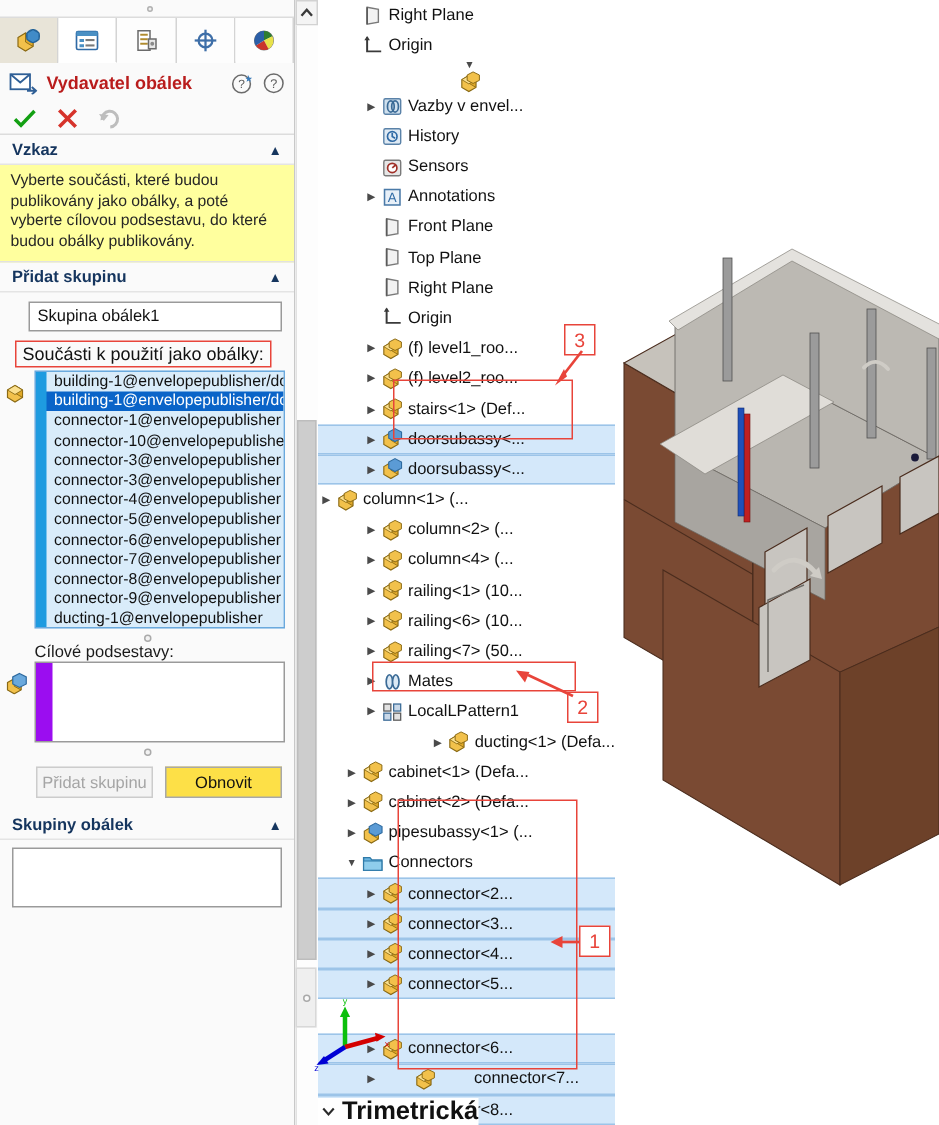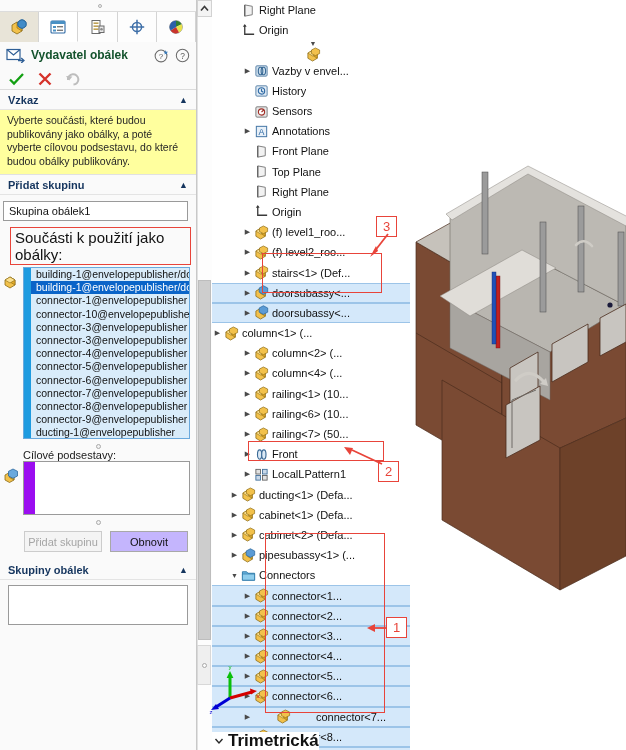--- a/index.html
+++ b/index.html
@@ -26,48 +26,48 @@
   .tabrow .tab {
     width:39.4px; height:30px; display:flex; align-items:center; justify-content:center;
     border-right:1px solid #d4d4d4; position:relative; background:#fdfdfd;
   }
   .tabrow .tab.active { background:#e8e4d8; }
   .tabrow .tab.sel { background:#ffffff; border-bottom:1px solid #fff; }
 
   .pm-title {
     height:26px; display:flex; align-items:center; padding:0 6px; gap:6px;
   }
-  .pm-title .t { font-size:12px; font-weight:bold; color:#14532d; flex:1; }
+  .pm-title .t { font-size:12px; font-weight:bold; color:#b91c1c; flex:1; }
   .pm-title .hbtn { width:15px; height:15px; }
 
   .pm-actions { height:22px; display:flex; align-items:center; gap:12px; padding-left:8px;
      border-bottom:1px solid #dcdcdc; }
 
   .section-hd {
     height:20px; display:flex; align-items:center; padding:0 8px;
     font-size:11px; font-weight:bold; color:#15355e;
     border-bottom:1px solid #e4e4e4;
   }
   .section-hd .chev { margin-left:auto; color:#15355e; font-size:9px; }
 
   .msgbox {
     background:#ffff9e; border:0; padding:4px 7px 6px 7px;
     font-size:10.5px; line-height:13.5px; color:#262626;
     border-bottom:1px solid #e1e1e1;
   }
 
-  .fld-wrap { padding:6px 8px 0 3px; }
+  .fld-wrap { padding:6px 8px 0 19px; }
   .txtfield {
     width:100%; height:20px; border:1px solid #9a9a9a; background:#fff;
     font-size:11px; padding:0 5px; line-height:18px; color:#111;
   }
 
   .redbox-label {
     margin:6px 5px 0 5px; border:1.6px solid #e8443a; padding:1px 4px;
-    font-size:15px; color:#111; display:inline-block;
+    font-size:12px; color:#111; display:inline-block;
   }
 
   .listrow { display:flex; padding:2px 6px 0 3px; }
   .listicon { width:20px; padding-top:6px; }
   .listbox {
     flex:1; border:1px solid #6aa9dd; background:#d9ecfa;
     height:172px; overflow:hidden; position:relative;
   }
   .listbox .accent { position:absolute; left:0; top:0; bottom:0; width:7px; background:#1e9be0; }
   .litem {
@@ -79,21 +79,21 @@
   .midgrip { text-align:center; height:10px; }
   .midgrip .g { display:inline-block; width:5px; height:5px; border-radius:50%;
       border:1px solid #aaa; background:#f2f2f2; margin-top:2px; }
 
   .targrow { display:flex; padding:0 6px 0 3px; }
   .targbox { flex:1; border:1px solid #9a9a9a; background:#fff; height:54px; position:relative; }
   .targbox .accent { position:absolute; left:0; top:0; bottom:0; width:11px; background:#9b0df0; }
 
   .btnrow { display:flex; gap:8px; justify-content:flex-end; padding:6px 8px 8px 8px; }
   .btn {
-    min-width:78px; height:21px; border:1px solid #a8a8a8; background:#c4b5fd;
+    min-width:78px; height:21px; border:1px solid #a8a8a8; background:#fde047;
     font-size:11px; color:#111; display:flex; align-items:center; justify-content:center;
   }
   .btn.disabled { color:#a5a5a5; border-color:#cccccc; background:#f4f4f4; }
 
   .emptybox { margin:5px 8px; border:1px solid #9a9a9a; background:#fff; height:40px; }
 
   
   #left-scroll {
     position:absolute; left:197px; top:0; width:15px; height:750px; background:#fff;
   }
@@ -575,35 +575,35 @@
         <span class="lbl">railing&lt;7&gt; (50...</span>
       </div>
       <div class="tnode" style="padding-left: 30px;">
         <span class="exp">▶</span>
         <span class="ico">
           <svg width="15" height="15" viewBox="0 0 16 16">
             <ellipse cx="6" cy="8" rx="2.3" ry="5" fill="#dbe9f5" stroke="#3a6a96" stroke-width="1.2"></ellipse>
             <ellipse cx="10.5" cy="8" rx="2.3" ry="5" fill="#dbe9f5" stroke="#3a6a96" stroke-width="1.2"></ellipse>
           </svg>
         </span>
-        <span class="lbl">Front</span>
+        <span class="lbl">Mates</span>
       </div>
       <div class="tnode" style="padding-left: 30px;">
         <span class="exp">▶</span>
         <span class="ico">
           <svg width="15" height="15" viewBox="0 0 16 16">
             <rect x="2" y="2.5" width="5" height="5" fill="#e2e2e2" stroke="#5a5a5a" stroke-width="0.9"></rect>
             <rect x="9" y="2.5" width="5" height="5" fill="#c9d8e8" stroke="#3a6a96" stroke-width="0.9"></rect>
             <rect x="2" y="9" width="5" height="5" fill="#c9d8e8" stroke="#3a6a96" stroke-width="0.9"></rect>
             <rect x="9" y="9" width="5" height="5" fill="#e2e2e2" stroke="#5a5a5a" stroke-width="0.9"></rect>
           </svg>
         </span>
         <span class="lbl">LocalLPattern1</span>
       </div>
-      <div class="tnode" style="padding-left: 17px;">
+      <div class="tnode" style="padding-left: 17px; justify-content: flex-end;">
         <span class="exp">▶</span>
         <span class="ico">
           <svg width="15" height="15" viewBox="0 0 16 16">
             <path d="M2 6.5 L7 3.5 L12 6.5 L12 12 L7 15 L2 12 Z" fill="#f2c14b" stroke="#8a6a14" stroke-width="0.8"></path>
             <path d="M7 3.5 L12 6.5 L12 12 L7 9 Z" fill="#e0a928" stroke="#8a6a14" stroke-width="0.6"></path>
             <path d="M7 3.5 L2 6.5 L7 9.5 L12 6.5 Z" fill="#fbe08e" stroke="#8a6a14" stroke-width="0.6"></path>
             <path d="M10 1 L14.5 3.2 L14.5 7 L10 9.2 L5.8 7 L5.8 3.2 Z" fill="#f2c14b" stroke="#8a6a14" stroke-width="0.7"></path>
           </svg>
         </span>
         <span class="lbl">ducting&lt;1&gt; (Defa...</span>
@@ -656,71 +656,59 @@
       <div class="tnode hlb" style="padding-left: 30px;">
         <span class="exp">▶</span>
         <span class="ico">
           <svg width="15" height="15" viewBox="0 0 16 16">
             <path d="M2 6.5 L7 3.5 L12 6.5 L12 12 L7 15 L2 12 Z" fill="#f2c14b" stroke="#8a6a14" stroke-width="0.8"></path>
             <path d="M7 3.5 L12 6.5 L12 12 L7 9 Z" fill="#e0a928" stroke="#8a6a14" stroke-width="0.6"></path>
             <path d="M7 3.5 L2 6.5 L7 9.5 L12 6.5 Z" fill="#fbe08e" stroke="#8a6a14" stroke-width="0.6"></path>
             <path d="M10 1 L14.5 3.2 L14.5 7 L10 9.2 L5.8 7 L5.8 3.2 Z" fill="#f2c14b" stroke="#8a6a14" stroke-width="0.7"></path>
           </svg>
         </span>
-        <span class="lbl">connector&lt;1...</span>
+        <span class="lbl">connector&lt;2...</span>
       </div>
       <div class="tnode hlb" style="padding-left: 30px;">
         <span class="exp">▶</span>
         <span class="ico">
           <svg width="15" height="15" viewBox="0 0 16 16">
             <path d="M2 6.5 L7 3.5 L12 6.5 L12 12 L7 15 L2 12 Z" fill="#f2c14b" stroke="#8a6a14" stroke-width="0.8"></path>
             <path d="M7 3.5 L12 6.5 L12 12 L7 9 Z" fill="#e0a928" stroke="#8a6a14" stroke-width="0.6"></path>
             <path d="M7 3.5 L2 6.5 L7 9.5 L12 6.5 Z" fill="#fbe08e" stroke="#8a6a14" stroke-width="0.6"></path>
             <path d="M10 1 L14.5 3.2 L14.5 7 L10 9.2 L5.8 7 L5.8 3.2 Z" fill="#f2c14b" stroke="#8a6a14" stroke-width="0.7"></path>
           </svg>
         </span>
-        <span class="lbl">connector&lt;2...</span>
+        <span class="lbl">connector&lt;3...</span>
       </div>
       <div class="tnode hlb" style="padding-left: 30px;">
         <span class="exp">▶</span>
         <span class="ico">
           <svg width="15" height="15" viewBox="0 0 16 16">
             <path d="M2 6.5 L7 3.5 L12 6.5 L12 12 L7 15 L2 12 Z" fill="#f2c14b" stroke="#8a6a14" stroke-width="0.8"></path>
             <path d="M7 3.5 L12 6.5 L12 12 L7 9 Z" fill="#e0a928" stroke="#8a6a14" stroke-width="0.6"></path>
             <path d="M7 3.5 L2 6.5 L7 9.5 L12 6.5 Z" fill="#fbe08e" stroke="#8a6a14" stroke-width="0.6"></path>
             <path d="M10 1 L14.5 3.2 L14.5 7 L10 9.2 L5.8 7 L5.8 3.2 Z" fill="#f2c14b" stroke="#8a6a14" stroke-width="0.7"></path>
           </svg>
         </span>
-        <span class="lbl">connector&lt;3...</span>
+        <span class="lbl">connector&lt;4...</span>
       </div>
       <div class="tnode hlb" style="padding-left: 30px;">
         <span class="exp">▶</span>
         <span class="ico">
           <svg width="15" height="15" viewBox="0 0 16 16">
             <path d="M2 6.5 L7 3.5 L12 6.5 L12 12 L7 15 L2 12 Z" fill="#f2c14b" stroke="#8a6a14" stroke-width="0.8"></path>
             <path d="M7 3.5 L12 6.5 L12 12 L7 9 Z" fill="#e0a928" stroke="#8a6a14" stroke-width="0.6"></path>
             <path d="M7 3.5 L2 6.5 L7 9.5 L12 6.5 Z" fill="#fbe08e" stroke="#8a6a14" stroke-width="0.6"></path>
             <path d="M10 1 L14.5 3.2 L14.5 7 L10 9.2 L5.8 7 L5.8 3.2 Z" fill="#f2c14b" stroke="#8a6a14" stroke-width="0.7"></path>
           </svg>
         </span>
-        <span class="lbl">connector&lt;4...</span>
-      </div>
-      <div class="tnode hlb" style="padding-left: 30px;">
-        <span class="exp">▶</span>
-        <span class="ico">
-          <svg width="15" height="15" viewBox="0 0 16 16">
-            <path d="M2 6.5 L7 3.5 L12 6.5 L12 12 L7 15 L2 12 Z" fill="#f2c14b" stroke="#8a6a14" stroke-width="0.8"></path>
-            <path d="M7 3.5 L12 6.5 L12 12 L7 9 Z" fill="#e0a928" stroke="#8a6a14" stroke-width="0.6"></path>
-            <path d="M7 3.5 L2 6.5 L7 9.5 L12 6.5 Z" fill="#fbe08e" stroke="#8a6a14" stroke-width="0.6"></path>
-            <path d="M10 1 L14.5 3.2 L14.5 7 L10 9.2 L5.8 7 L5.8 3.2 Z" fill="#f2c14b" stroke="#8a6a14" stroke-width="0.7"></path>
-          </svg>
-        </span>
         <span class="lbl">connector&lt;5...</span>
       </div>
-      <div class="tnode hlb" style="padding-left: 30px;">
+      <div class="tnode hlb" style="padding-left: 30px; margin-top: 23px;">
         <span class="exp">▶</span>
         <span class="ico">
           <svg width="15" height="15" viewBox="0 0 16 16">
             <path d="M2 6.5 L7 3.5 L12 6.5 L12 12 L7 15 L2 12 Z" fill="#f2c14b" stroke="#8a6a14" stroke-width="0.8"></path>
             <path d="M7 3.5 L12 6.5 L12 12 L7 9 Z" fill="#e0a928" stroke="#8a6a14" stroke-width="0.6"></path>
             <path d="M7 3.5 L2 6.5 L7 9.5 L12 6.5 Z" fill="#fbe08e" stroke="#8a6a14" stroke-width="0.6"></path>
             <path d="M10 1 L14.5 3.2 L14.5 7 L10 9.2 L5.8 7 L5.8 3.2 Z" fill="#f2c14b" stroke="#8a6a14" stroke-width="0.7"></path>
           </svg>
         </span>
         <span class="lbl">connector&lt;6...</span>

